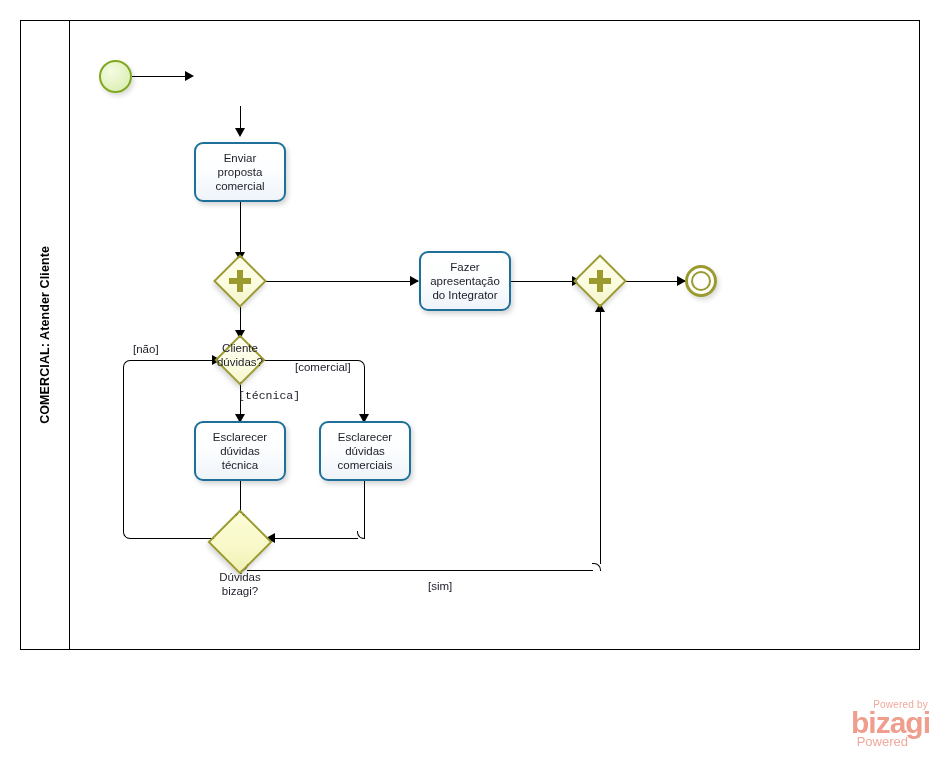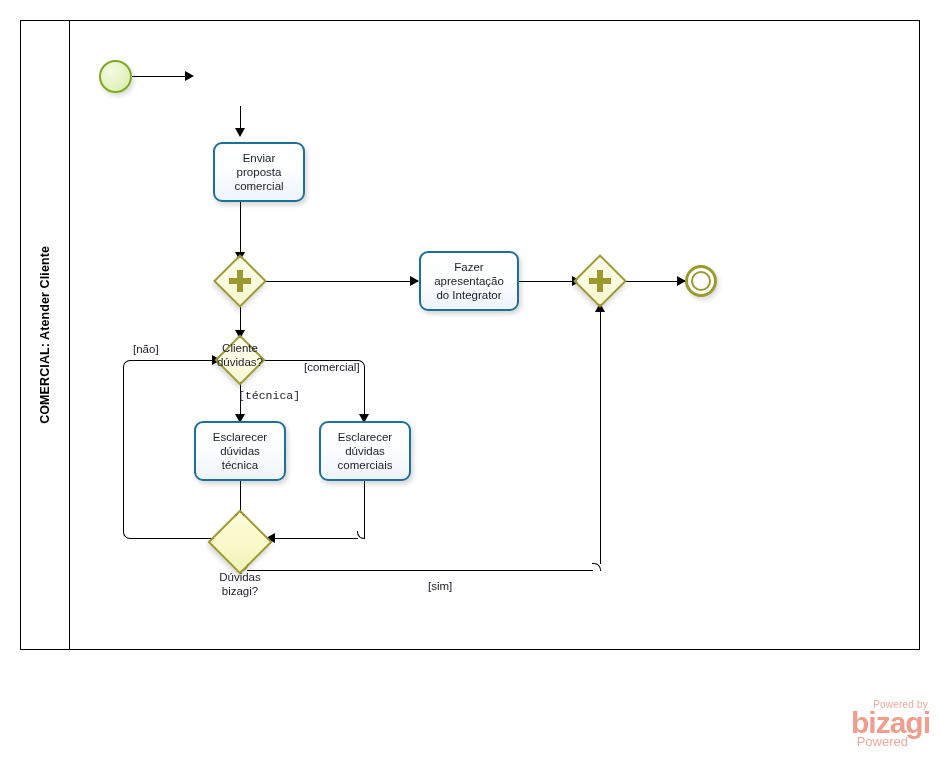--- a/index.html
+++ b/index.html
@@ -261,21 +261,21 @@
 
   <div class="vline" style="left:240px; top:552px; height:18px;"></div>
   <div class="corner c-br" style="left:240px; top:563px; width:8px; height:8px;"></div>
   <div class="hline" style="left:247px; top:570px; width:346px;"></div>
   <div class="corner c-tr" style="left:592px; top:563px; width:9px; height:8px;"></div>
   <div class="vline" style="left:600px; top:312px; height:252px;"></div>
   <div class="arrow arrow-u" style="left:595px; top:303px;"></div>
 
   <div class="lbl" style="left:133px; top:342px;">[não]</div>
   <div class="lbl" style="left:238px; top:389px;font-family:Liberation Mono, monospace;">[técnica]</div>
-  <div class="lbl" style="left:304px; top:360px;">[comercial]</div>
+  <div class="lbl" style="left:295px; top:360px;">[comercial]</div>
   <div class="lbl" style="left:428px; top:579px;">[sim]</div>
 
   <div class="event start-event" style="left:99px; top:60px; width:33px; height:33px;"></div>
 
   <div class="event end-event" style="left:685px; top:265px; width:32px; height:32px;">
     <div class="end-event-inner"></div>
   </div>
 
   <div class="gw gw-parallel" style="left:221px; top:262px; width:38px; height:38px;">
     <div class="gw-shape"></div>
@@ -299,28 +299,28 @@
 
   <div class="gw gw-sanadas" style="left:217px; top:519px; width:46px; height:46px;">
     <div class="gw-shape"></div>
   </div>
   <div class="lbl-center" style="left:180px; top:570px; width:120px;">
     <div>Dúvidas</div>
     <div>bizagi?</div>
   </div>
 
 
-  <div class="task" style="left:194px; top:142px; width:92px; height:60px;margin-left:19px;">
+  <div class="task" style="left:194px; top:142px; width:92px; height:60px;">
     <div>
       <div>Enviar proposta</div>
       <div>comercial</div>
     </div>
   </div>
 
-  <div class="task" style="left:419px; top:251px; width:100px; height:60px;">
+  <div class="task" style="left:419px; top:251px; width:92px; height:60px;">
     <div>
       <div>Fazer</div>
       <div>apresentação</div>
       <div>do Integrator</div>
     </div>
   </div>
 
   <div class="task" style="left:194px; top:421px; width:92px; height:60px;">
     <div>
       <div>Esclarecer</div>

